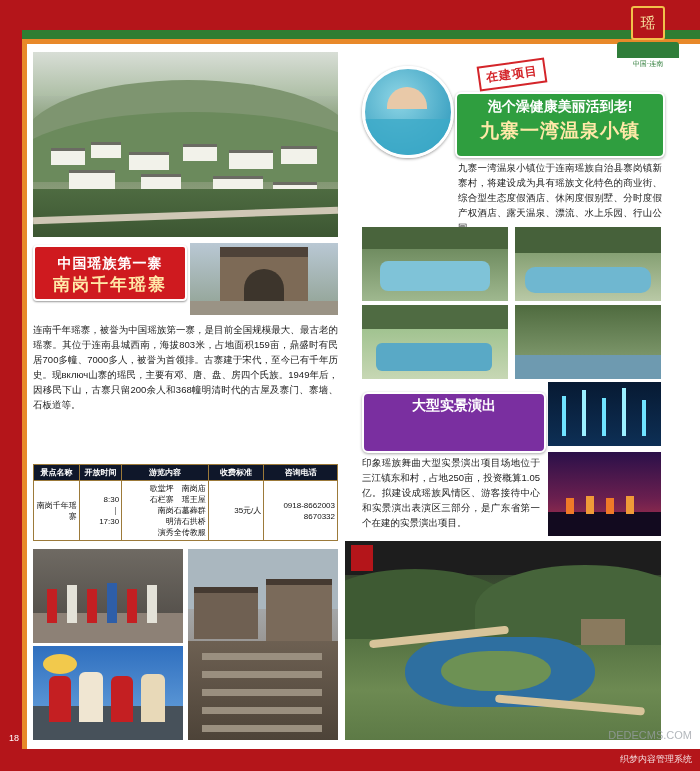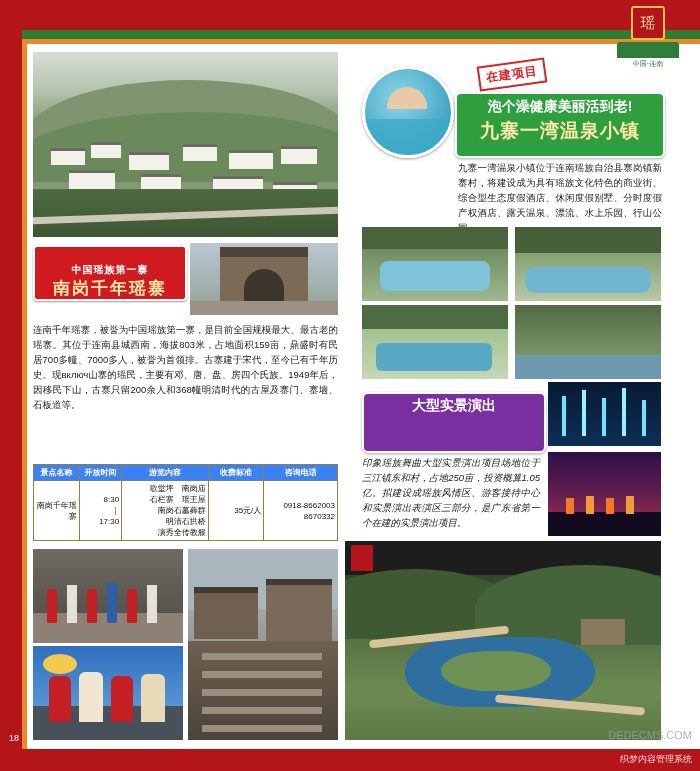--- a/index.html
+++ b/index.html
@@ -42,21 +42,21 @@
   #hero .trees{position:absolute;left:0;bottom:0;width:305px;height:48px;
     background:linear-gradient(#4e6b41,#3c5632);}
   #hero .road{position:absolute;left:0;bottom:18px;width:305px;height:7px;background:#cfc7b5;transform:rotate(-2deg);}
 
   
   .banner-red{
     position:absolute;background:#cf1a1f;color:#fff;
     border-radius:4px;border:2px solid #fff;box-shadow:0 1px 2px rgba(0,0,0,.4);
     text-align:center;font-weight:bold;
   }
-  .banner-l1{font-size:10px;letter-spacing:1px;padding-top:16px;}
+  .banner-l1{font-size:14px;letter-spacing:1px;padding-top:8px;}
   .banner-l2{font-size:17px;letter-spacing:2px;color:#ffe9a8;}
 
   .banner-green{
     position:absolute;background:#2f9e3f;color:#fff;border-radius:6px;
     border:2px solid #fff;box-shadow:0 1px 3px rgba(0,0,0,.35);text-align:center;font-weight:bold;
   }
   .banner-purple{
     position:absolute;background:#7a2fa0;color:#ffd84d;border-radius:6px;
     border:2px solid #fff;box-shadow:0 1px 3px rgba(0,0,0,.35);text-align:center;font-weight:bold;
   }
@@ -68,21 +68,21 @@
   }
 
   
   .body-text{
     position:absolute;font-size:9.5px;line-height:15px;color:#1a1a1a;
     text-align:justify;text-justify:inter-ideograph;
   }
 
   
   table.info{position:absolute;border-collapse:collapse;font-size:8px;color:#111;}
-  table.info th{background:#3b82f6;color:#fff;font-weight:bold;border:1px solid #9c7a3a;padding:2px 1px;font-size:8px;}
+  table.info th{background:#0f172a;color:#fff;font-weight:bold;border:1px solid #9c7a3a;padding:2px 1px;font-size:8px;}
   table.info td{border:1px solid #9c7a3a;padding:2px 2px;text-align:right;line-height:11px;}
 
   
   .circ{position:absolute;border-radius:50%;border:3px solid #fff;overflow:hidden;
     box-shadow:0 1px 3px rgba(0,0,0,.4);}
 
   .wm{position:absolute;right:8px;bottom:30px;font-size:11px;color:#9aa0a6;opacity:.75;}
   .wm2{position:absolute;right:8px;bottom:5px;font-size:9px;color:#fff;opacity:.85;}
 </style>
 </head>
@@ -231,21 +231,21 @@
   </div>
 
   <div class="ph" style="left:548px;top:382px;width:113px;height:64px;background:linear-gradient(#071a33,#0d2f55);">
     <div style="position:absolute;left:14px;top:14px;width:4px;height:40px;background:#6fe3ff;"></div>
     <div style="position:absolute;left:34px;top:8px;width:4px;height:46px;background:#9bf0ff;"></div>
     <div style="position:absolute;left:54px;top:16px;width:4px;height:38px;background:#6fe3ff;"></div>
     <div style="position:absolute;left:74px;top:6px;width:4px;height:48px;background:#9bf0ff;"></div>
     <div style="position:absolute;left:94px;top:18px;width:4px;height:36px;background:#6fe3ff;"></div>
   </div>
 
-  <div class="body-text" style="left:362px;top:455px;width:178px;font-style:italic;">印象瑶族舞曲大型实景演出项目场地位于三江镇东和村，占地250亩，投资概算1.05亿。拟建设成瑶族风情区、游客接待中心和实景演出表演区三部分，是广东省第一个在建的实景演出项目。</div>
+  <div class="body-text" style="left:362px;top:455px;width:178px;">印象瑶族舞曲大型实景演出项目场地位于三江镇东和村，占地250亩，投资概算1.05亿。拟建设成瑶族风情区、游客接待中心和实景演出表演区三部分，是广东省第一个在建的实景演出项目。</div>
 
   <div class="ph" style="left:548px;top:452px;width:113px;height:84px;background:linear-gradient(#2a1049,#6a1f4f 55%,#b3364a);">
     <div style="position:absolute;left:0;bottom:0;width:113px;height:24px;background:#120a1f;"></div>
     <div style="position:absolute;left:18px;bottom:22px;width:8px;height:16px;background:#f07a28;"></div>
     <div style="position:absolute;left:38px;bottom:22px;width:8px;height:18px;background:#f09a38;"></div>
     <div style="position:absolute;left:58px;bottom:22px;width:8px;height:16px;background:#f07a28;"></div>
     <div style="position:absolute;left:78px;bottom:22px;width:8px;height:18px;background:#f09a38;"></div>
   </div>
 
   <div class="ph" style="left:345px;top:541px;width:316px;height:199px;background:linear-gradient(#2b2b2b 0%,#2f3a2a 12%,#4d6a3d 40%,#6d8a52 75%,#5d7a46 100%);">

